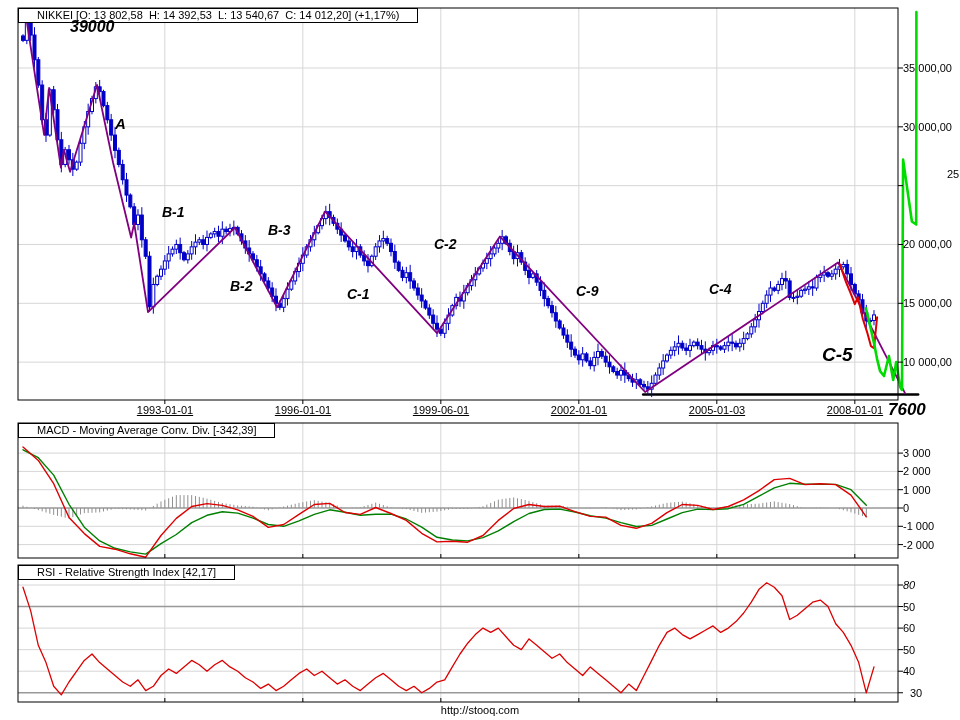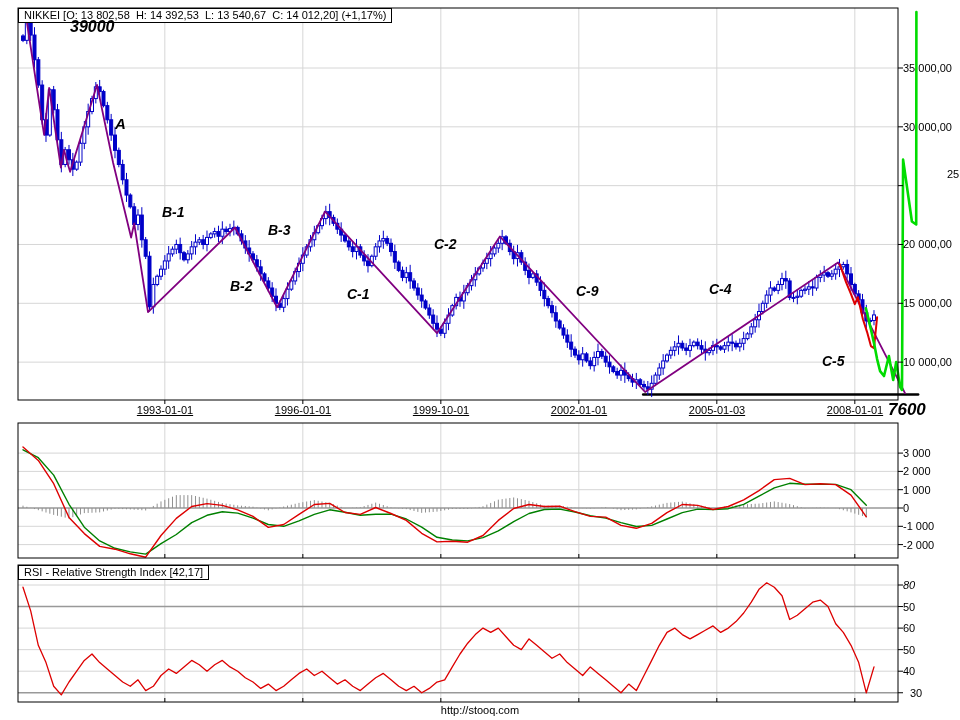--- a/index.html
+++ b/index.html
@@ -1,20 +1,20 @@
 <!DOCTYPE html>
 <html><head>
 <meta charset="utf-8">
 <style>
   html,body{margin:0;padding:0;background:#fff;}
   #app{position:relative;width:960px;height:720px;background:#fff;
        font-family:"Liberation Sans",sans-serif;overflow:hidden;}
   #chart-svg{position:absolute;left:0;top:0;}
   .titlebox{position:absolute;border:1px solid #000;background:#fff;
-       font-size:11px;line-height:13px;padding:0 5px;white-space:pre;color:#000;}
+       font-size:11px;line-height:13px;padding:0 18px;white-space:pre;color:#000;}
   #t-main{left:18px;top:8px;}
   #t-macd{left:18px;top:423px;}
   #t-rsi{left:18px;top:565px;}
   .ann{position:absolute;font-weight:bold;font-style:italic;color:#000;
        white-space:nowrap;line-height:1;}
   .axis-label{position:absolute;font-size:11px;color:#000;white-space:pre;line-height:12px;}
   .xlab{position:absolute;font-size:11px;color:#000;width:84px;text-align:center;line-height:12px;text-decoration:underline;}
   #footer{position:absolute;left:0;top:704px;width:960px;text-align:center;
        font-size:11px;color:#000;}
 </style>
@@ -768,32 +768,33 @@
       <line x1="898" y1="692.75" x2="903" y2="692.75" stroke="#000000" stroke-width="1"></line>
       <line x1="164.8321" y1="698" x2="164.8321" y2="702" stroke="#000000" stroke-width="1"></line>
       <line x1="302.8309" y1="698" x2="302.8309" y2="702" stroke="#000000" stroke-width="1"></line>
       <line x1="440.8297" y1="698" x2="440.8297" y2="702" stroke="#000000" stroke-width="1"></line>
       <line x1="578.8285" y1="698" x2="578.8285" y2="702" stroke="#000000" stroke-width="1"></line>
       <line x1="716.8273" y1="698" x2="716.8273" y2="702" stroke="#000000" stroke-width="1"></line>
       <line x1="854.8261" y1="698" x2="854.8261" y2="702" stroke="#000000" stroke-width="1"></line>
     </svg>
 
   <div class="titlebox" id="t-main">NIKKEI [O: 13 802,58  H: 14 392,53  L: 13 540,67  C: 14 012,20] (+1,17%)</div>
+  <div class="titlebox" id="t-macd">MACD - Moving Average Conv. Div. [-342,39]</div>
   <div class="titlebox" id="t-rsi">RSI - Relative Strength Index [42,17]</div>
 
   <div class="ann" id="ann-peak_value" style="left: 42px; top: 19px; font-size: 16px; margin-left: 28px;">39000</div>
   <div class="ann" id="ann-wave_a" style="left: 115px; top: 116px; font-size: 15px;">A</div>
   <div class="ann" id="ann-wave_b1" style="left: 162px; top: 205px; font-size: 14px;">B-1</div>
   <div class="ann" id="ann-wave_b2" style="left: 230px; top: 279px; font-size: 14px;">B-2</div>
   <div class="ann" id="ann-wave_b3" style="left: 268px; top: 223px; font-size: 14px;">B-3</div>
   <div class="ann" id="ann-wave_c1" style="left: 347px; top: 287px; font-size: 14px;">C-1</div>
   <div class="ann" id="ann-wave_c2" style="left: 434px; top: 237px; font-size: 14px;">C-2</div>
   <div class="ann" id="ann-wave_c3" style="left: 576px; top: 284px; font-size: 14px;">C-9</div>
   <div class="ann" id="ann-wave_c4" style="left: 709px; top: 282px; font-size: 14px;">C-4</div>
-  <div class="ann" id="ann-wave_c5" style="left: 822px; top: 354px; font-size: 14px; text-align: right;">C-5</div>
+  <div class="ann" id="ann-wave_c5" style="left: 822px; top: 345px; font-size: 19px; text-align: right;">C-5</div>
   <div class="ann" id="ann-low_value" style="left: 888px; top: 401px; font-size: 17px;">7600</div>
 
   <div id="labels-layer">
       <div class="axis-label" style="left: 903px; top: 62px;">35 000,00</div>
       <div class="axis-label" style="left: 903px; top: 121px;">30 000,00</div>
       <div class="axis-label" style="left: 903px; top: 168px; padding-left: 44px;">25 000,00</div>
       <div class="axis-label" style="left: 903px; top: 238px;">20 000,00</div>
       <div class="axis-label" style="left: 903px; top: 297px;">15 000,00</div>
       <div class="axis-label" style="left: 903px; top: 356px;">10 000,00</div>
       <div class="axis-label" style="left: 903px; top: 447px;">3 000</div>
@@ -803,20 +804,20 @@
       <div class="axis-label" style="left: 903px; top: 520px;">-1 000</div>
       <div class="axis-label" style="left: 903px; top: 539px;">-2 000</div>
       <div class="axis-label" style="left: 903px; top: 579px; font-style: italic;">80</div>
       <div class="axis-label" style="left: 903px; top: 601px;">50</div>
       <div class="axis-label" style="left: 903px; top: 622px;">60</div>
       <div class="axis-label" style="left: 903px; top: 644px;">50</div>
       <div class="axis-label" style="left: 903px; top: 665px;">40</div>
       <div class="axis-label" style="left: 903px; top: 687px; margin-left: 7px;">30</div>
       <div class="xlab" style="left: 123px; top: 404px; width: 84px;">1993-01-01</div>
       <div class="xlab" style="left: 261px; top: 404px; width: 84px;">1996-01-01</div>
-      <div class="xlab" style="left: 399px; top: 404px; width: 84px;">1999-10-01</div>
+      <div class="xlab" style="left: 399px; top: 404px; width: 84px;">1999-06-01</div>
       <div class="xlab" style="left: 537px; top: 404px; width: 84px;">2002-01-01</div>
       <div class="xlab" style="left: 675px; top: 404px; width: 84px;">2005-01-03</div>
       <div class="xlab" style="left: 813px; top: 404px; width: 84px;">2008-01-01</div>
     </div>
 
   <div id="footer">http://stooq.com</div>
 </div>
 
 </body></html>

